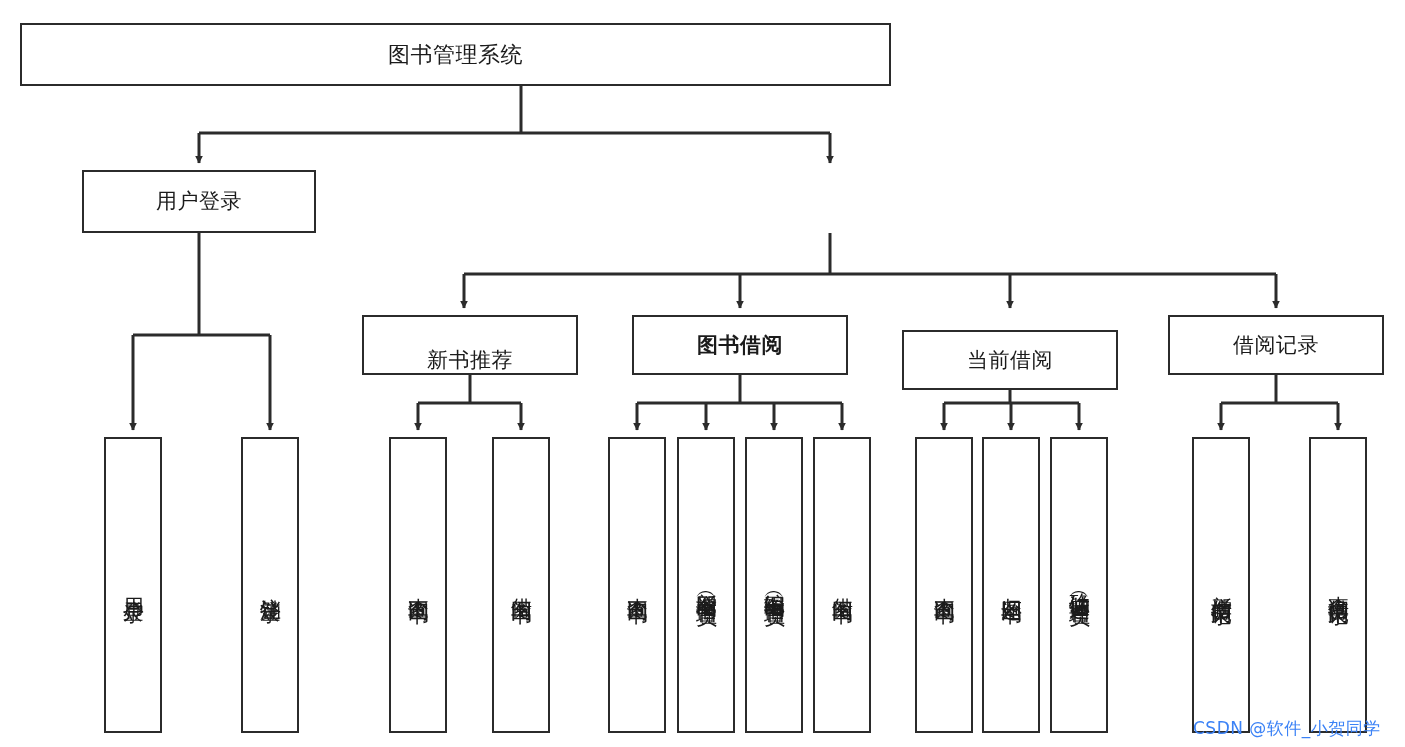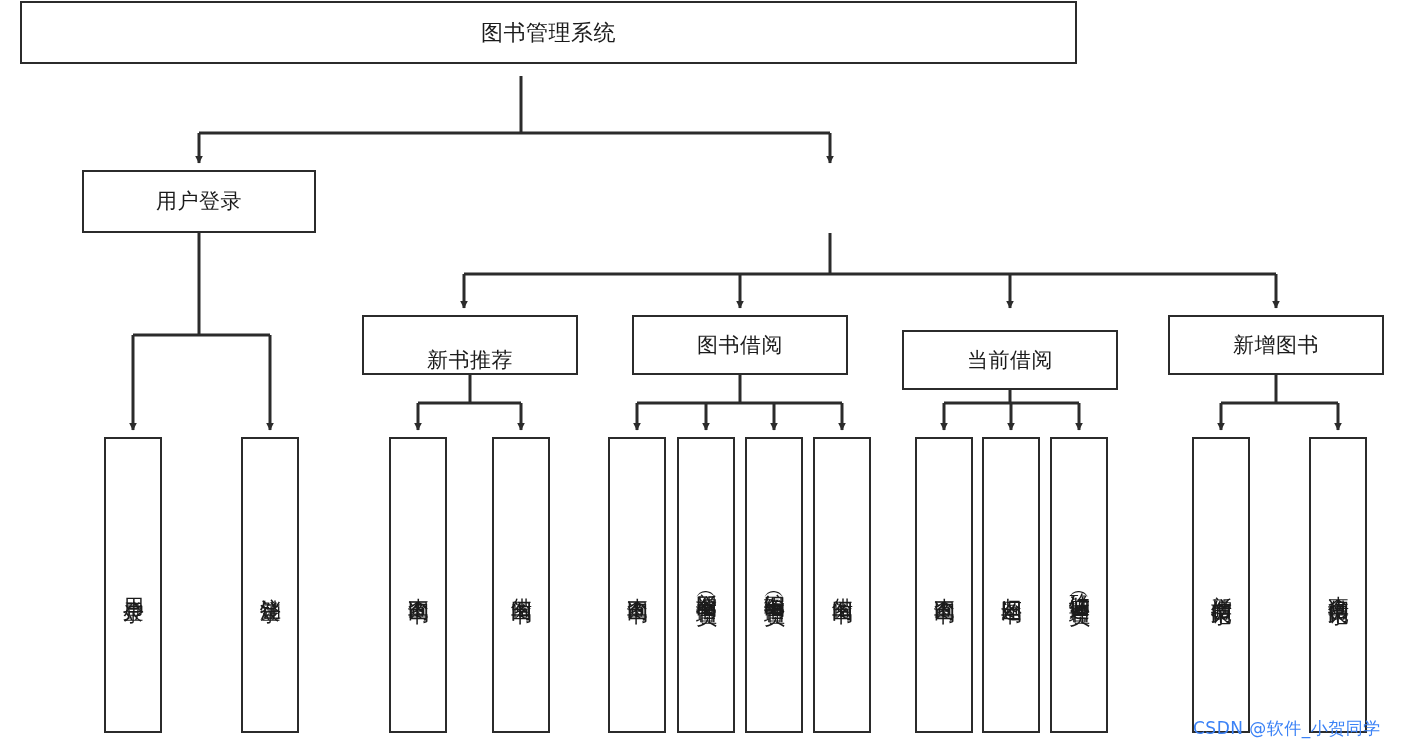--- a/index.html
+++ b/index.html
@@ -117,39 +117,39 @@
       <path d="M1011,403 L1011,430" marker-end="url(#arrowhead)"></path>
       <path d="M1079,403 L1079,430" marker-end="url(#arrowhead)"></path>
 
       <path d="M1276,375 L1276,403"></path>
       <path d="M1221,403 L1338,403"></path>
       <path d="M1221,403 L1221,430" marker-end="url(#arrowhead)"></path>
       <path d="M1338,403 L1338,430" marker-end="url(#arrowhead)"></path>
     </g>
   </svg>
 
-  <div class="node horizontal root" style="left:20px; top:1px; width:1057px; height:63px;">
+  <div class="node horizontal root" style="left:20px; top:23px; width:871px; height:63px;">
     <span class="node-label">图书管理系统</span>
   </div>
 
   <div class="node horizontal" style="left:82px; top:170px; width:234px; height:63px;">
     <span class="node-label">用户登录</span>
   </div>
 
   <div class="node horizontal" style="left:362px; top:315px; width:216px; height:60px;align-items:flex-end;">
     <span class="node-label">新书推荐</span>
   </div>
-  <div class="node horizontal" style="left:632px; top:315px; width:216px; height:60px;">
+  <div class="node horizontal" style="left:632px; top:315px; width:216px; height:60px;font-weight:bold;">
     <span class="node-label">图书借阅</span>
   </div>
   <div class="node horizontal" style="left:902px; top:330px; width:216px; height:60px;">
     <span class="node-label">当前借阅</span>
   </div>
   <div class="node horizontal" style="left:1168px; top:315px; width:216px; height:60px;">
-    <span class="node-label">新增图书</span>
+    <span class="node-label">借阅记录</span>
   </div>
 
   <div class="node vertical" style="left:104px; top:437px; width:58px; height:296px;">
     <span class="node-label">用户登录</span>
   </div>
   <div class="node vertical" style="left:241px; top:437px; width:58px; height:296px;">
     <span class="node-label">注销登录</span>
   </div>
 
   <div class="node vertical" style="left:389px; top:437px; width:58px; height:296px;">

